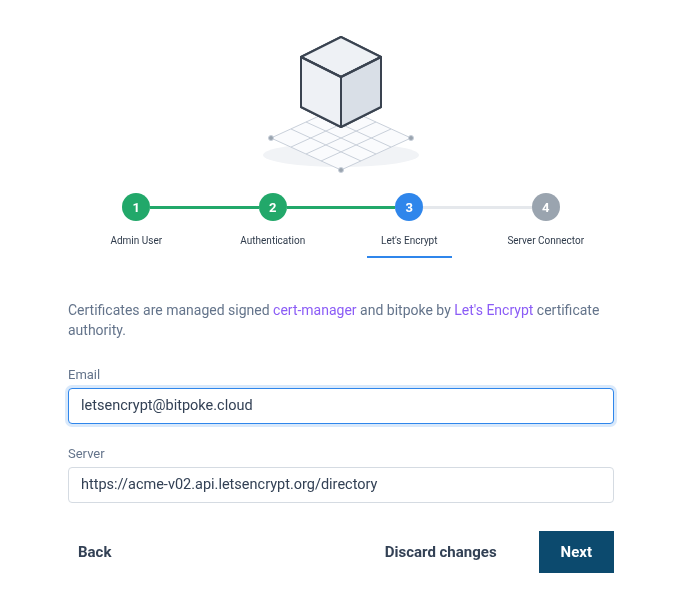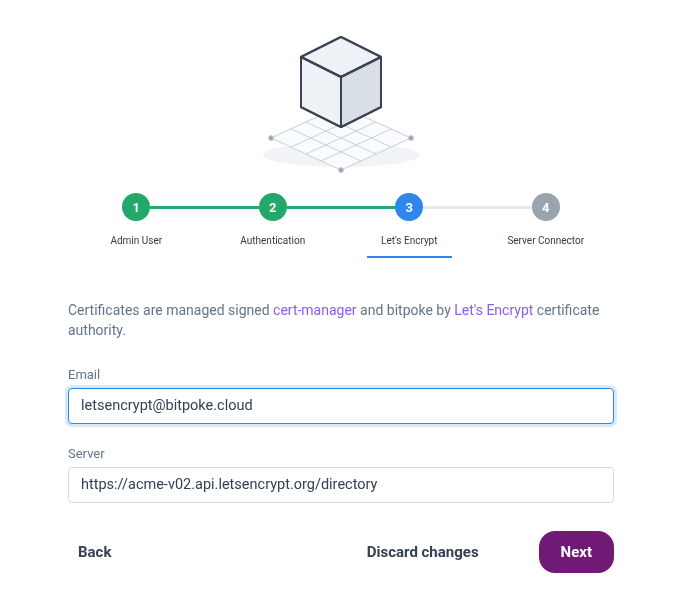--- a/index.html
+++ b/index.html
@@ -126,30 +126,29 @@
       background: none;
       border: none;
       font-size: 15px;
       font-weight: 700;
       color: #334155;
       cursor: pointer;
       padding: 8px 10px;
       font-family: inherit;
     }
     .btn-primary {
-      background: #701a75;
+      background: #0c4a6e;
       color: #fff;
       border: none;
       font-size: 15px;
       font-weight: 700;
       padding: 12px 22px;
-      border-radius: 16px;
+      border-radius: 0;
       cursor: pointer;
       font-family: inherit;
-      margin-left: 18px;
     }
   </style>
 </head>
 <body>
 
 <div class="container">
 
   <div class="hero">
     <svg width="190" height="150" viewBox="0 0 190 150">
       <ellipse cx="95" cy="130" rx="78" ry="12" fill="#f1f3f6"></ellipse>

